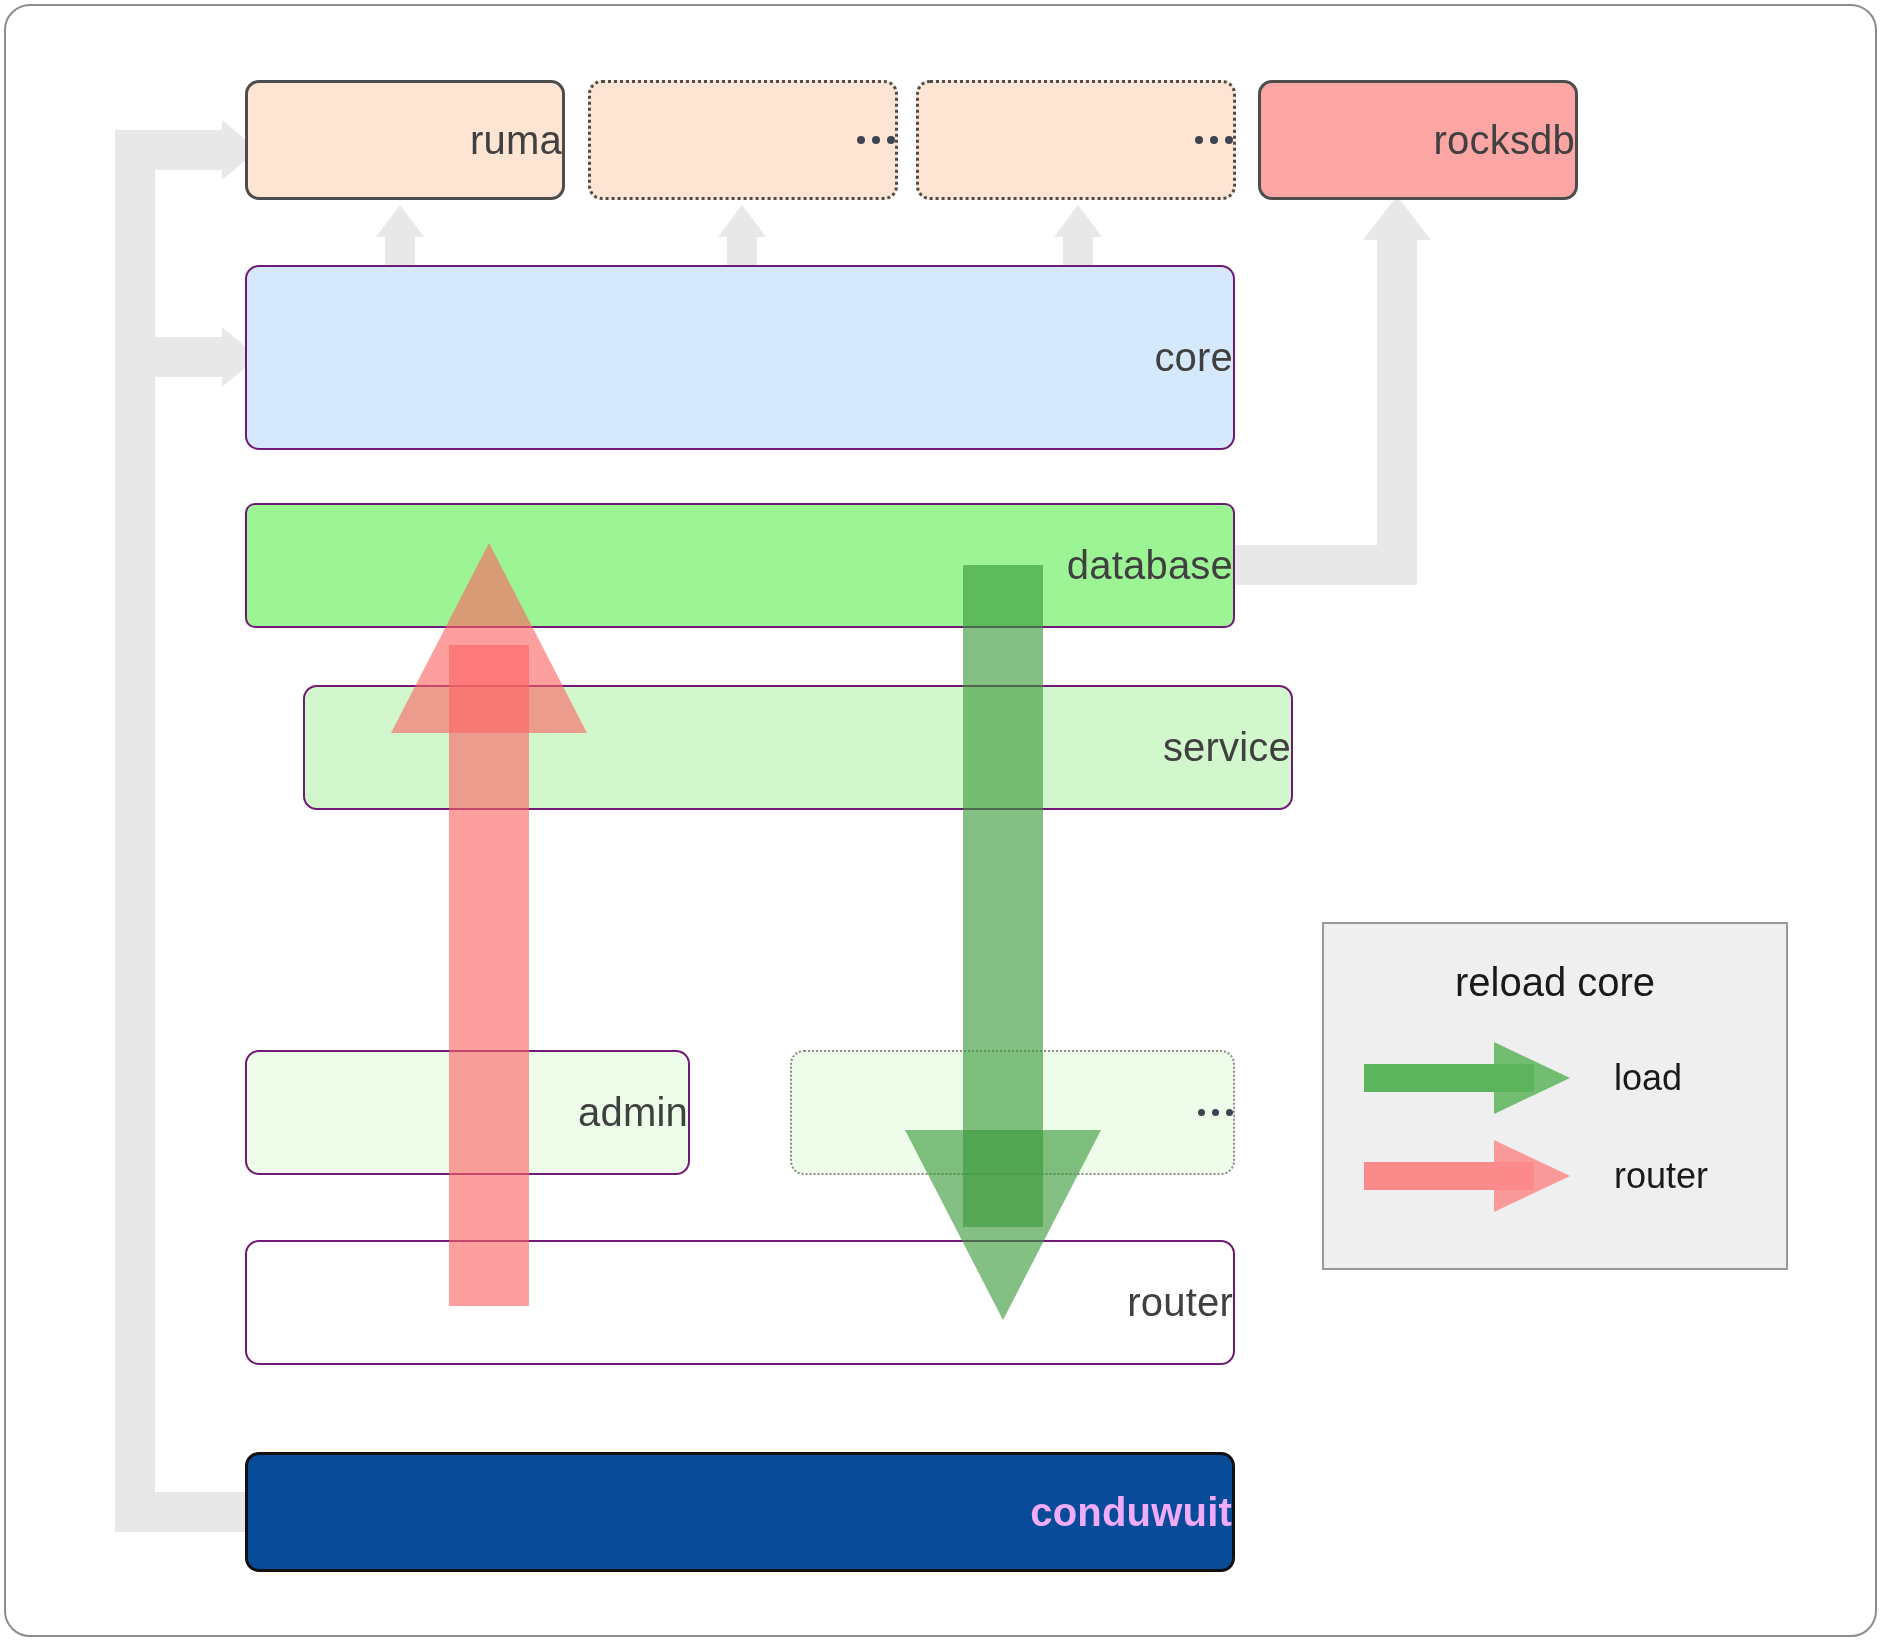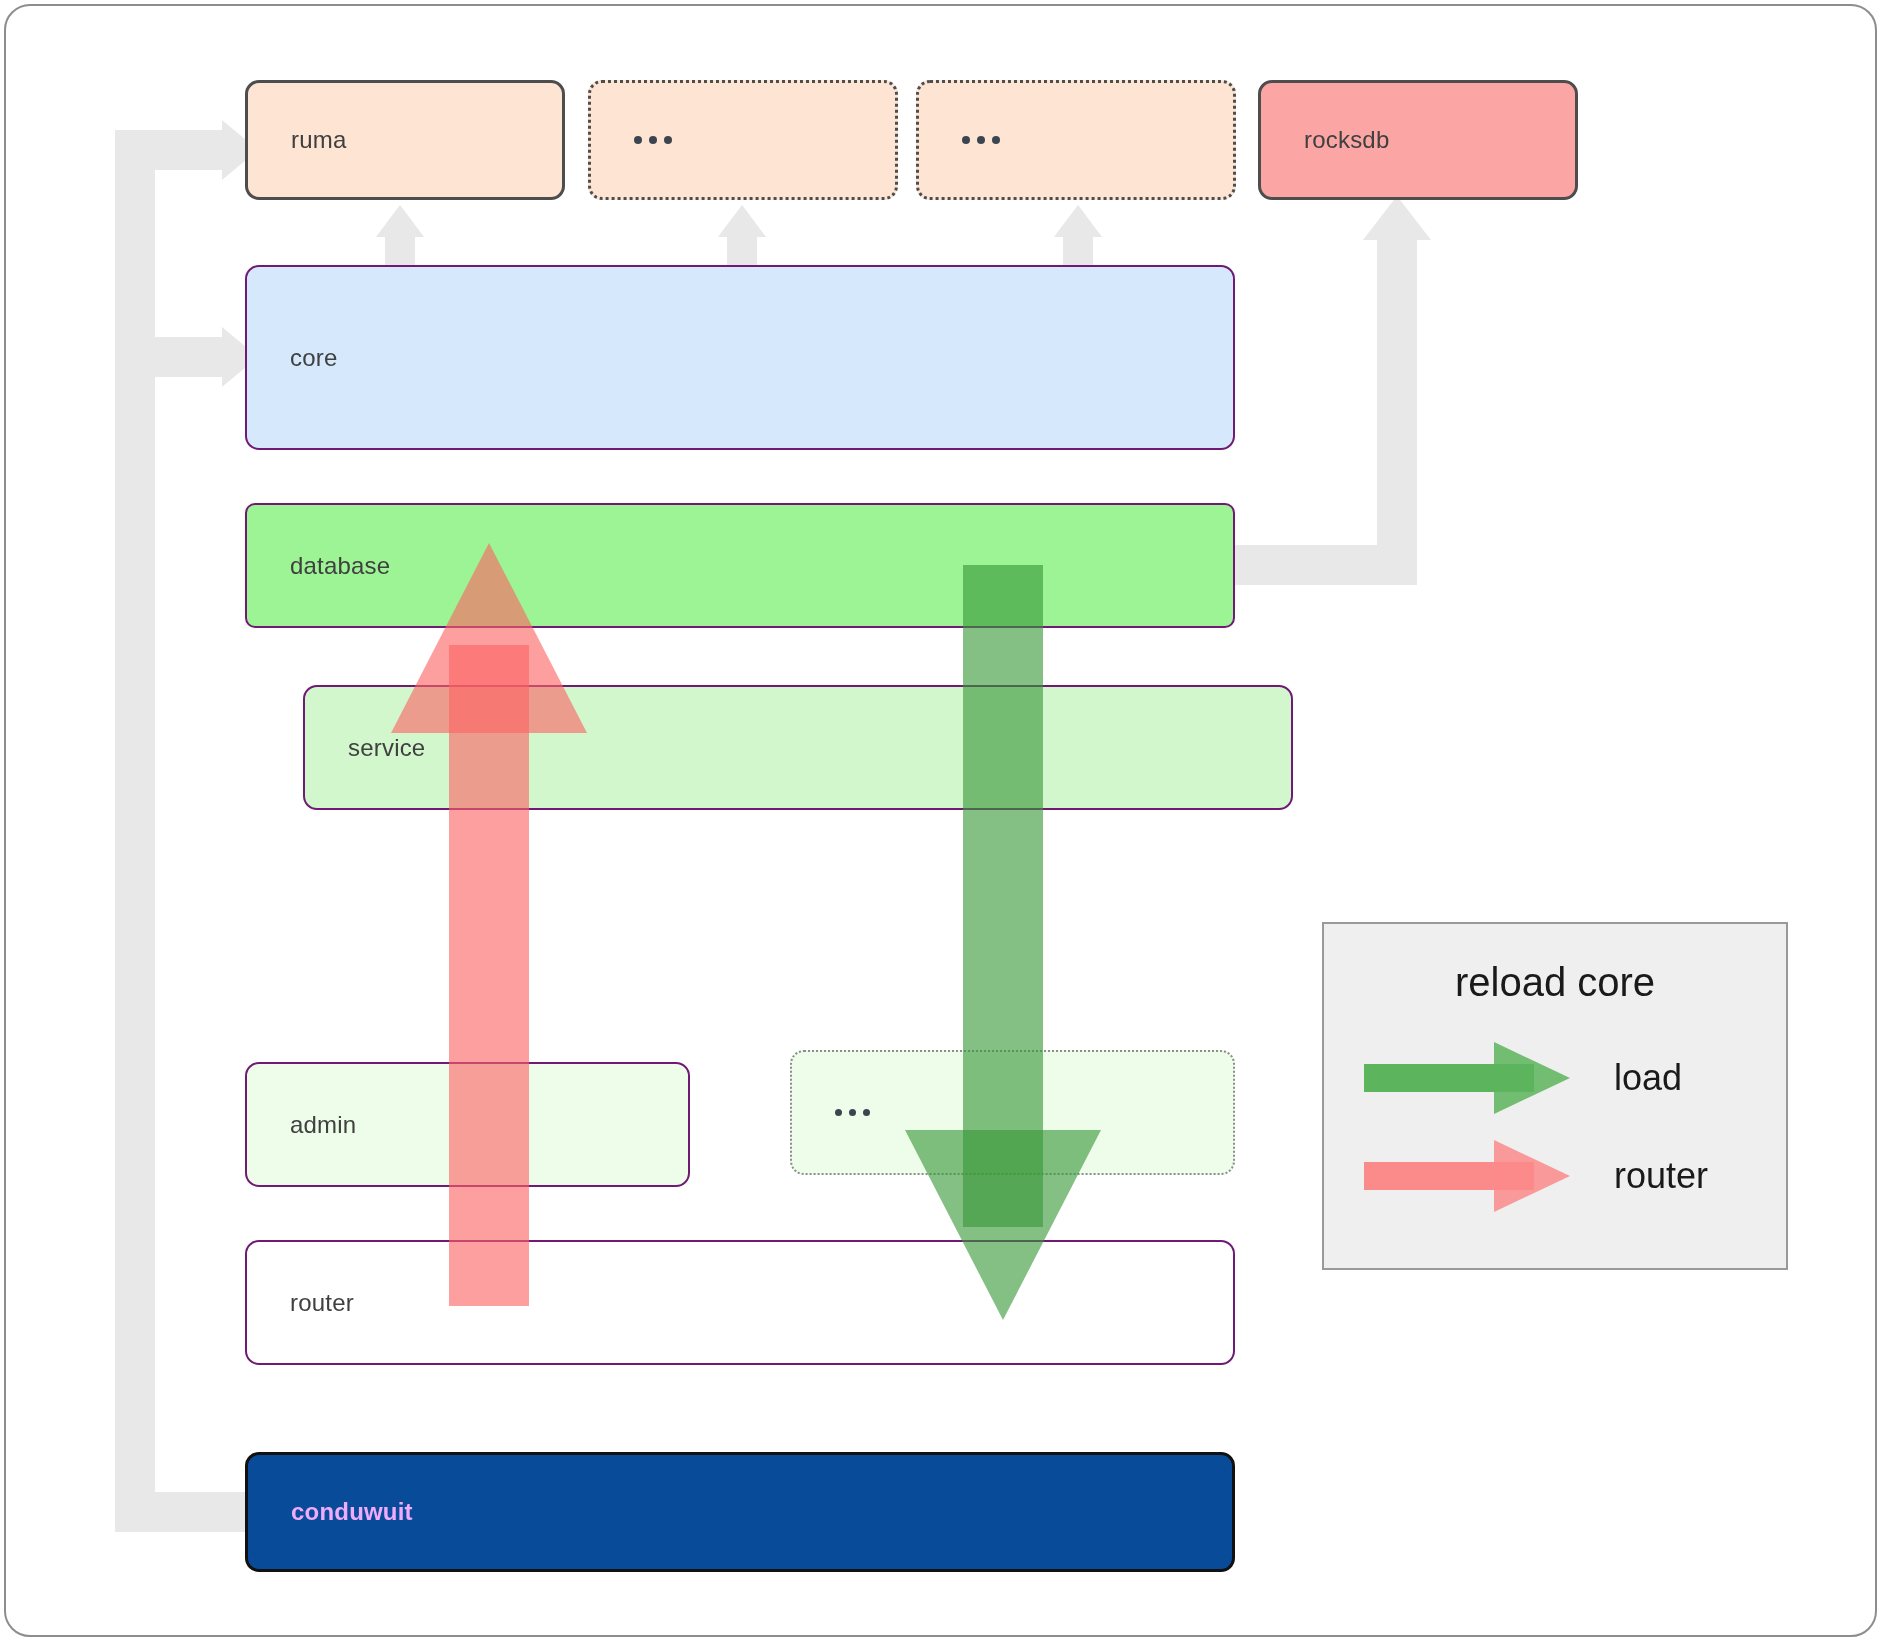--- a/index.html
+++ b/index.html
@@ -26,26 +26,25 @@
     border: 2px solid #8d8d8d;
     border-radius: 26px;
     box-sizing: border-box;
     background: #ffffff;
   }
   .box {
     position: absolute;
     box-sizing: border-box;
     display: flex;
     align-items: center;
-    justify-content: flex-start;
+    justify-content: flex-end;
     border-radius: 14px;
     color: #404040;
-    font-size: 24px;
+    font-size: 40px;
     letter-spacing: 0.2px;
-    padding-left: 43px;
   }
   .box.solid-dark { border: 3px solid #4d4d4d; }
   .box.dotted-dark { border: 3px dotted #4d4d4d; }
   .box.solid-gray { border: 2px solid #701a75; }
   .box.dotted-gray { border: 2px dotted #8d8d8d; }
 
   .lbl { position: relative; z-index: 4; }
 
   
   .dots {
@@ -168,21 +167,21 @@
 
   <div class="box solid-gray" style="left:245px; top:503px; width:990px; height:125px; background:#9cf494;border-radius:10px;">
     <span class="lbl">database</span>
   </div>
 
   <div class="box solid-gray" style="left:259px; top:685px; width:990px; height:125px; background:#d2f7cd;margin-left:44px;">
     <span class="lbl">service</span>
   </div>
 
 
-  <div class="box solid-gray" style="left:245px; top:1050px; width:445px; height:125px; background:#edfdea;margin-top:12px;">
+  <div class="box solid-gray" style="left:245px; top:1050px; width:445px; height:125px; background:#edfdea;">
     <span class="lbl">admin</span>
   </div>
 
   <div class="box dotted-gray" style="left:790px; top:1050px; width:445px; height:125px; background:#edfdea;">
     <span class="dots small">
         <i></i>
         <i></i>
         <i></i>
       </span>
   </div>

